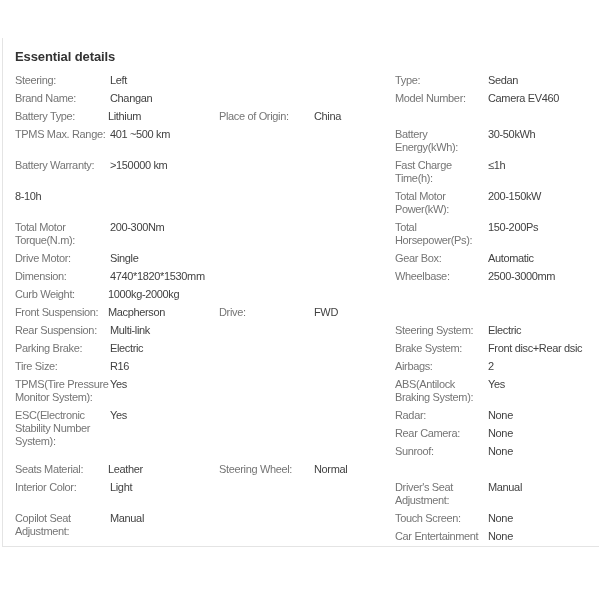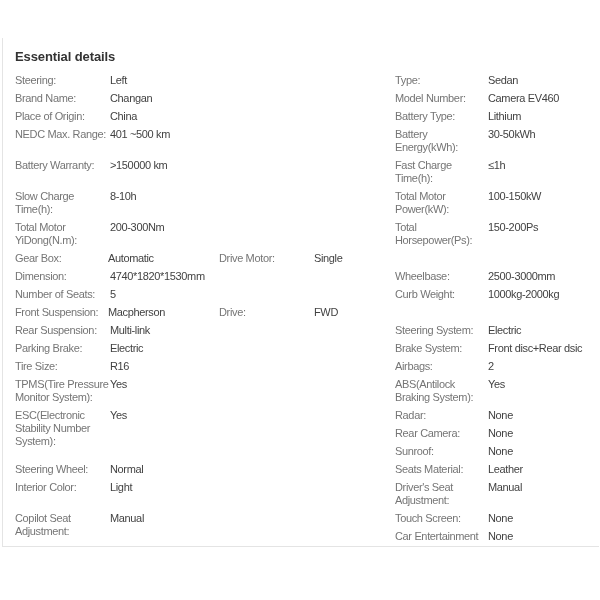--- a/index.html
+++ b/index.html
@@ -93,37 +93,37 @@
           </div>
         </div>
         <div class="cell right">
           <div class="pair">
             <div class="plabel">Model Number:</div>
             <div class="pvalue">Camera EV460</div>
           </div>
         </div>
       </div>
       <div class="row">
+        <div class="cell right">
+          <div class="pair">
+            <div class="plabel">Battery Type:</div>
+            <div class="pvalue">Lithium</div>
+          </div>
+        </div>
         <div class="cell left">
           <div class="pair">
             <div class="plabel">Place of Origin:</div>
             <div class="pvalue">China</div>
           </div>
         </div>
-        <div class="cell right">
-          <div class="pair">
-            <div class="plabel">Battery Type:</div>
-            <div class="pvalue">Lithium</div>
-          </div>
-        </div>
-      </div>
-      <div class="row">
-        <div class="cell left">
-          <div class="pair">
-            <div class="plabel">NEDC Max. Range:</div>
+      </div>
+      <div class="row">
+        <div class="cell left">
+          <div class="pair">
+            <div class="plabel">TPMS Max. Range:</div>
             <div class="pvalue">401 ~500 km</div>
           </div>
         </div>
         <div class="cell right">
           <div class="pair">
             <div class="plabel">Battery Energy(kWh):</div>
             <div class="pvalue">30-50kWh</div>
           </div>
         </div>
       </div>
@@ -137,80 +137,73 @@
         <div class="cell right">
           <div class="pair">
             <div class="plabel">Fast Charge Time(h):</div>
             <div class="pvalue">≤1h</div>
           </div>
         </div>
       </div>
       <div class="row">
         <div class="cell left">
           <div class="pair">
-            <div class="plabel">Slow Charge Time(h):</div>
             <div class="pvalue">8-10h</div>
           </div>
         </div>
         <div class="cell right">
           <div class="pair">
             <div class="plabel">Total Motor Power(kW):</div>
-            <div class="pvalue">100-150kW</div>
-          </div>
-        </div>
-      </div>
-      <div class="row">
-        <div class="cell left">
-          <div class="pair">
-            <div class="plabel">Total Motor YiDong(N.m):</div>
+            <div class="pvalue">200-150kW</div>
+          </div>
+        </div>
+      </div>
+      <div class="row">
+        <div class="cell left">
+          <div class="pair">
+            <div class="plabel">Total Motor Torque(N.m):</div>
             <div class="pvalue">200-300Nm</div>
           </div>
         </div>
         <div class="cell right">
           <div class="pair">
             <div class="plabel">Total Horsepower(Ps):</div>
             <div class="pvalue">150-200Ps</div>
           </div>
         </div>
       </div>
       <div class="row">
+        <div class="cell left">
+          <div class="pair">
+            <div class="plabel">Drive Motor:</div>
+            <div class="pvalue">Single</div>
+          </div>
+        </div>
         <div class="cell right">
           <div class="pair">
             <div class="plabel">Gear Box:</div>
             <div class="pvalue">Automatic</div>
           </div>
         </div>
-        <div class="cell left">
-          <div class="pair">
-            <div class="plabel">Drive Motor:</div>
-            <div class="pvalue">Single</div>
-          </div>
-        </div>
       </div>
       <div class="row">
         <div class="cell left">
           <div class="pair">
             <div class="plabel">Dimension:</div>
             <div class="pvalue">4740*1820*1530mm</div>
           </div>
         </div>
         <div class="cell right">
           <div class="pair">
             <div class="plabel">Wheelbase:</div>
             <div class="pvalue">2500-3000mm</div>
           </div>
         </div>
       </div>
       <div class="row">
-        <div class="cell left">
-          <div class="pair">
-            <div class="plabel">Number of Seats:</div>
-            <div class="pvalue">5</div>
-          </div>
-        </div>
         <div class="cell right">
           <div class="pair">
             <div class="plabel">Curb Weight:</div>
             <div class="pvalue">1000kg-2000kg</div>
           </div>
         </div>
       </div>
       <div class="row">
         <div class="cell right">
           <div class="pair">
@@ -297,30 +290,30 @@
             <div class="plabel">Rear Camera:</div>
             <div class="pvalue">None</div>
           </div>
           <div class="pair">
             <div class="plabel">Sunroof:</div>
             <div class="pvalue">None</div>
           </div>
         </div>
       </div>
       <div class="row">
+        <div class="cell right">
+          <div class="pair">
+            <div class="plabel">Seats Material:</div>
+            <div class="pvalue">Leather</div>
+          </div>
+        </div>
         <div class="cell left">
           <div class="pair">
             <div class="plabel">Steering Wheel:</div>
             <div class="pvalue">Normal</div>
-          </div>
-        </div>
-        <div class="cell right">
-          <div class="pair">
-            <div class="plabel">Seats Material:</div>
-            <div class="pvalue">Leather</div>
           </div>
         </div>
       </div>
       <div class="row">
         <div class="cell left">
           <div class="pair">
             <div class="plabel">Interior Color:</div>
             <div class="pvalue">Light</div>
           </div>
         </div>

